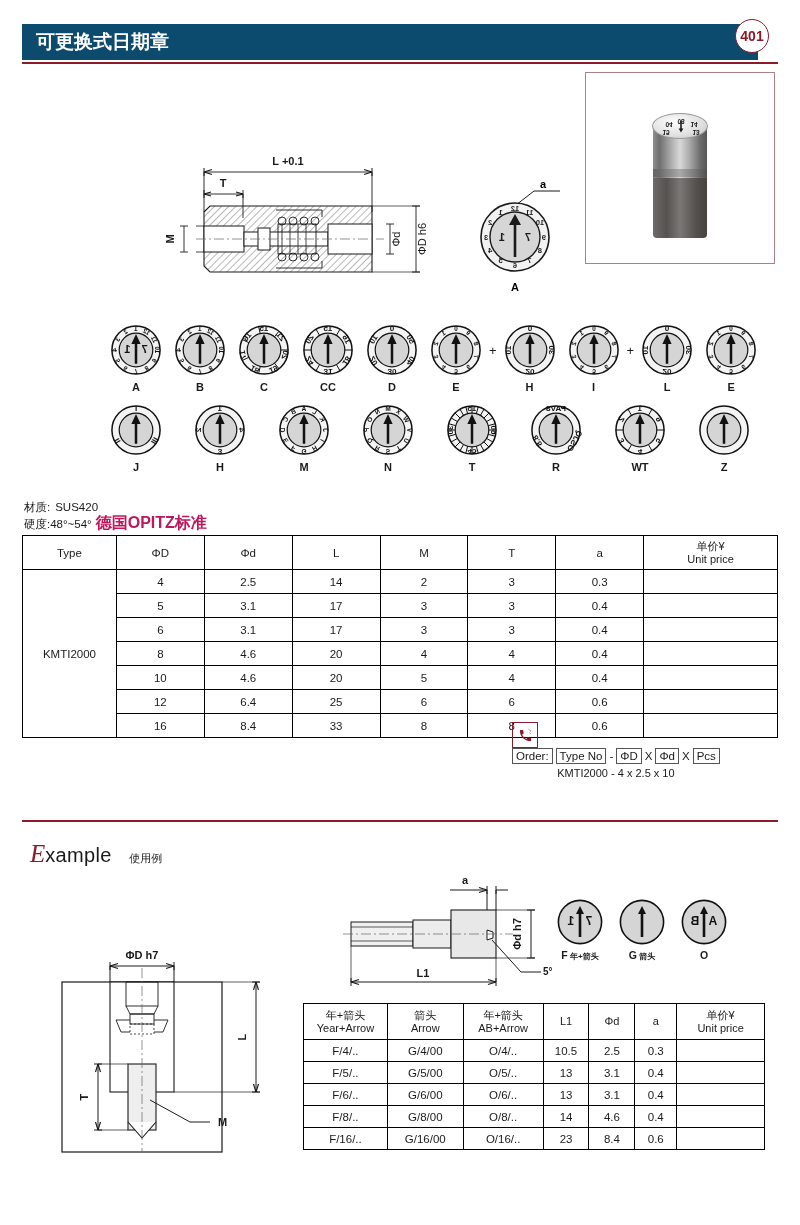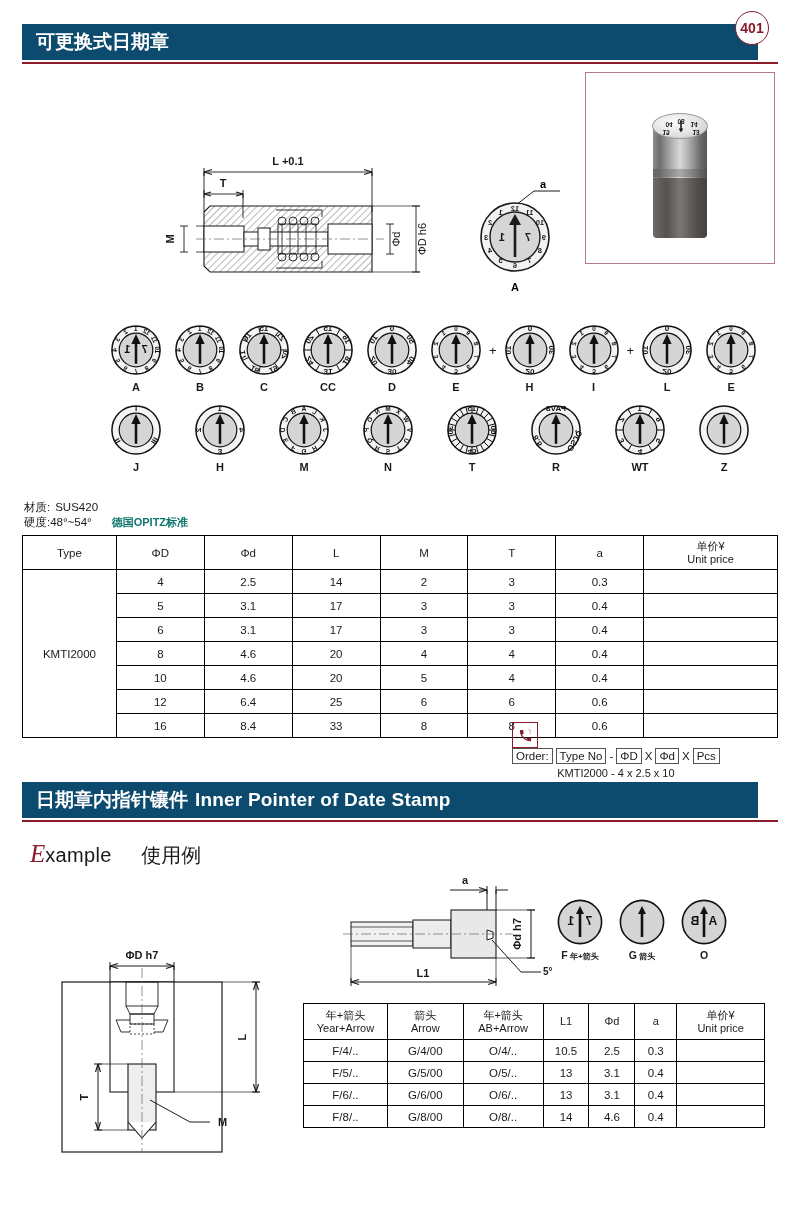--- a/index.html
+++ b/index.html
@@ -86,21 +86,21 @@
 
   
   .dial-row { position: absolute; display: flex; }
   .dial-cell { display: flex; flex-direction: column; align-items: center; }
   .dial-label { font-size: 11px; font-weight: bold; margin-top: 3px; }
   .plus-sign { font-size: 13px; align-self: center; margin: 0 -3px 14px -3px; }
 
   
   .spec { position: absolute; font-size: 11.5px; line-height: 15px; }
   .spec .row { display: flex; align-items: baseline; }
-  .spec .opitz { color: #0f766e; font-weight: bold; margin-left: 20px; font-size: 11px; }
+  .spec .opitz { color: #be185d; font-weight: bold; margin-left: 4px; font-size: 16px; }
 
   
   table { border-collapse: collapse; position: absolute; background: #fff; }
   table td, table th {
     border: 1px solid #000;
     font-weight: normal;
     text-align: center;
     font-size: 11.5px;
     padding: 0;
   }
@@ -143,38 +143,38 @@
     position: absolute;
     font-size: 20px;
   }
   .example .e {
     color: #8B1A2B;
     font-style: italic;
     font-size: 25px;
     font-family: "Liberation Serif", serif;
   }
   .example .rest { letter-spacing: .3px; }
-  .example .cn { font-size: 20px; margin-left: 24px; }
+  .example .cn { font-size: 11px; margin-left: 12px; }
 
   
   .trio { position: absolute; display: flex; gap: 14px; }
   .trio-cell { display: flex; flex-direction: column; align-items: center; }
   .trio-label { font-size: 10.5px; font-weight: bold; margin-top: 3px; white-space: nowrap; }
   .trio-label .sm { font-size: 8px; font-weight: bold; }
 </style>
 </head>
 <body>
 
 <div class="page">
 
   <div class="sec-bar" style="left:22px; top:24px; width:736px; height:36px;">
     <span class="cn">可更换式日期章</span>
   </div>
   <div class="bar-underline" style="left:22px; top:62px; width:756px;"></div>
-  <div class="page-badge" style="left:735px; top:11px;">401</div>
+  <div class="page-badge" style="left:735px; top:19px;">401</div>
 
   <div class="photo-box" style="left:585px; top:72px; width:190px; height:192px;">
     <div class="stamp-body">
       <div class="stamp-mid"></div>
       <div class="stamp-lower"></div>
     </div>
     <div class="stamp-top">
       <svg width="56" height="26" viewBox="0 0 56 26">
         <g font-family="Liberation Sans, sans-serif" font-size="6.5" font-weight="bold" fill="#1c1c1c" transform="scale(1,-1) translate(0,-26)">
           <text x="28" y="21.5" text-anchor="middle">08</text>
@@ -812,24 +812,20 @@
         <span class="chip">ΦD</span>
         <span>X</span>
         <span class="chip">Φd</span>
         <span>X</span>
         <span class="chip">Pcs</span>
       </div>
       <div class="order-line2">KMTI2000 - 4 x 2.5 x 10</div>
     </div>
   </div>
 
-  <div class="sec-bar" style="left:22px; top:782px; width:736px; height:36px;">
-    <span class="cn">日期章内指针镶件</span>
-    <span class="en">Inner Pointer of Date Stamp</span>
-  </div>
   <div class="bar-underline" style="left:22px; top:820px; width:756px;"></div>
 
   <div class="example" style="left:30px; top:840px;">
     <span class="e">E</span><span class="rest">xample</span>
     <span class="cn">使用例</span>
   </div>
 
   <div class="draw" style="left:58px; top:952px;">
     <svg width="250" height="210" viewBox="0 0 250 210">
       <g stroke="#1a1a1a" fill="none" stroke-width="1">
@@ -1060,16 +1056,25 @@
         </tr>
         <tr>
           <td>F/8/..</td>
           <td>G/8/00</td>
           <td>O/8/..</td>
           <td>14</td>
           <td>4.6</td>
           <td>0.4</td>
           <td></td>
         </tr>
+        <tr>
+          <td>F/16/..</td>
+          <td>G/16/00</td>
+          <td>O/16/..</td>
+          <td>23</td>
+          <td>8.4</td>
+          <td>0.6</td>
+          <td></td>
+        </tr>
       </tbody>
   </table>
 
 </div>
 
 </body></html>

